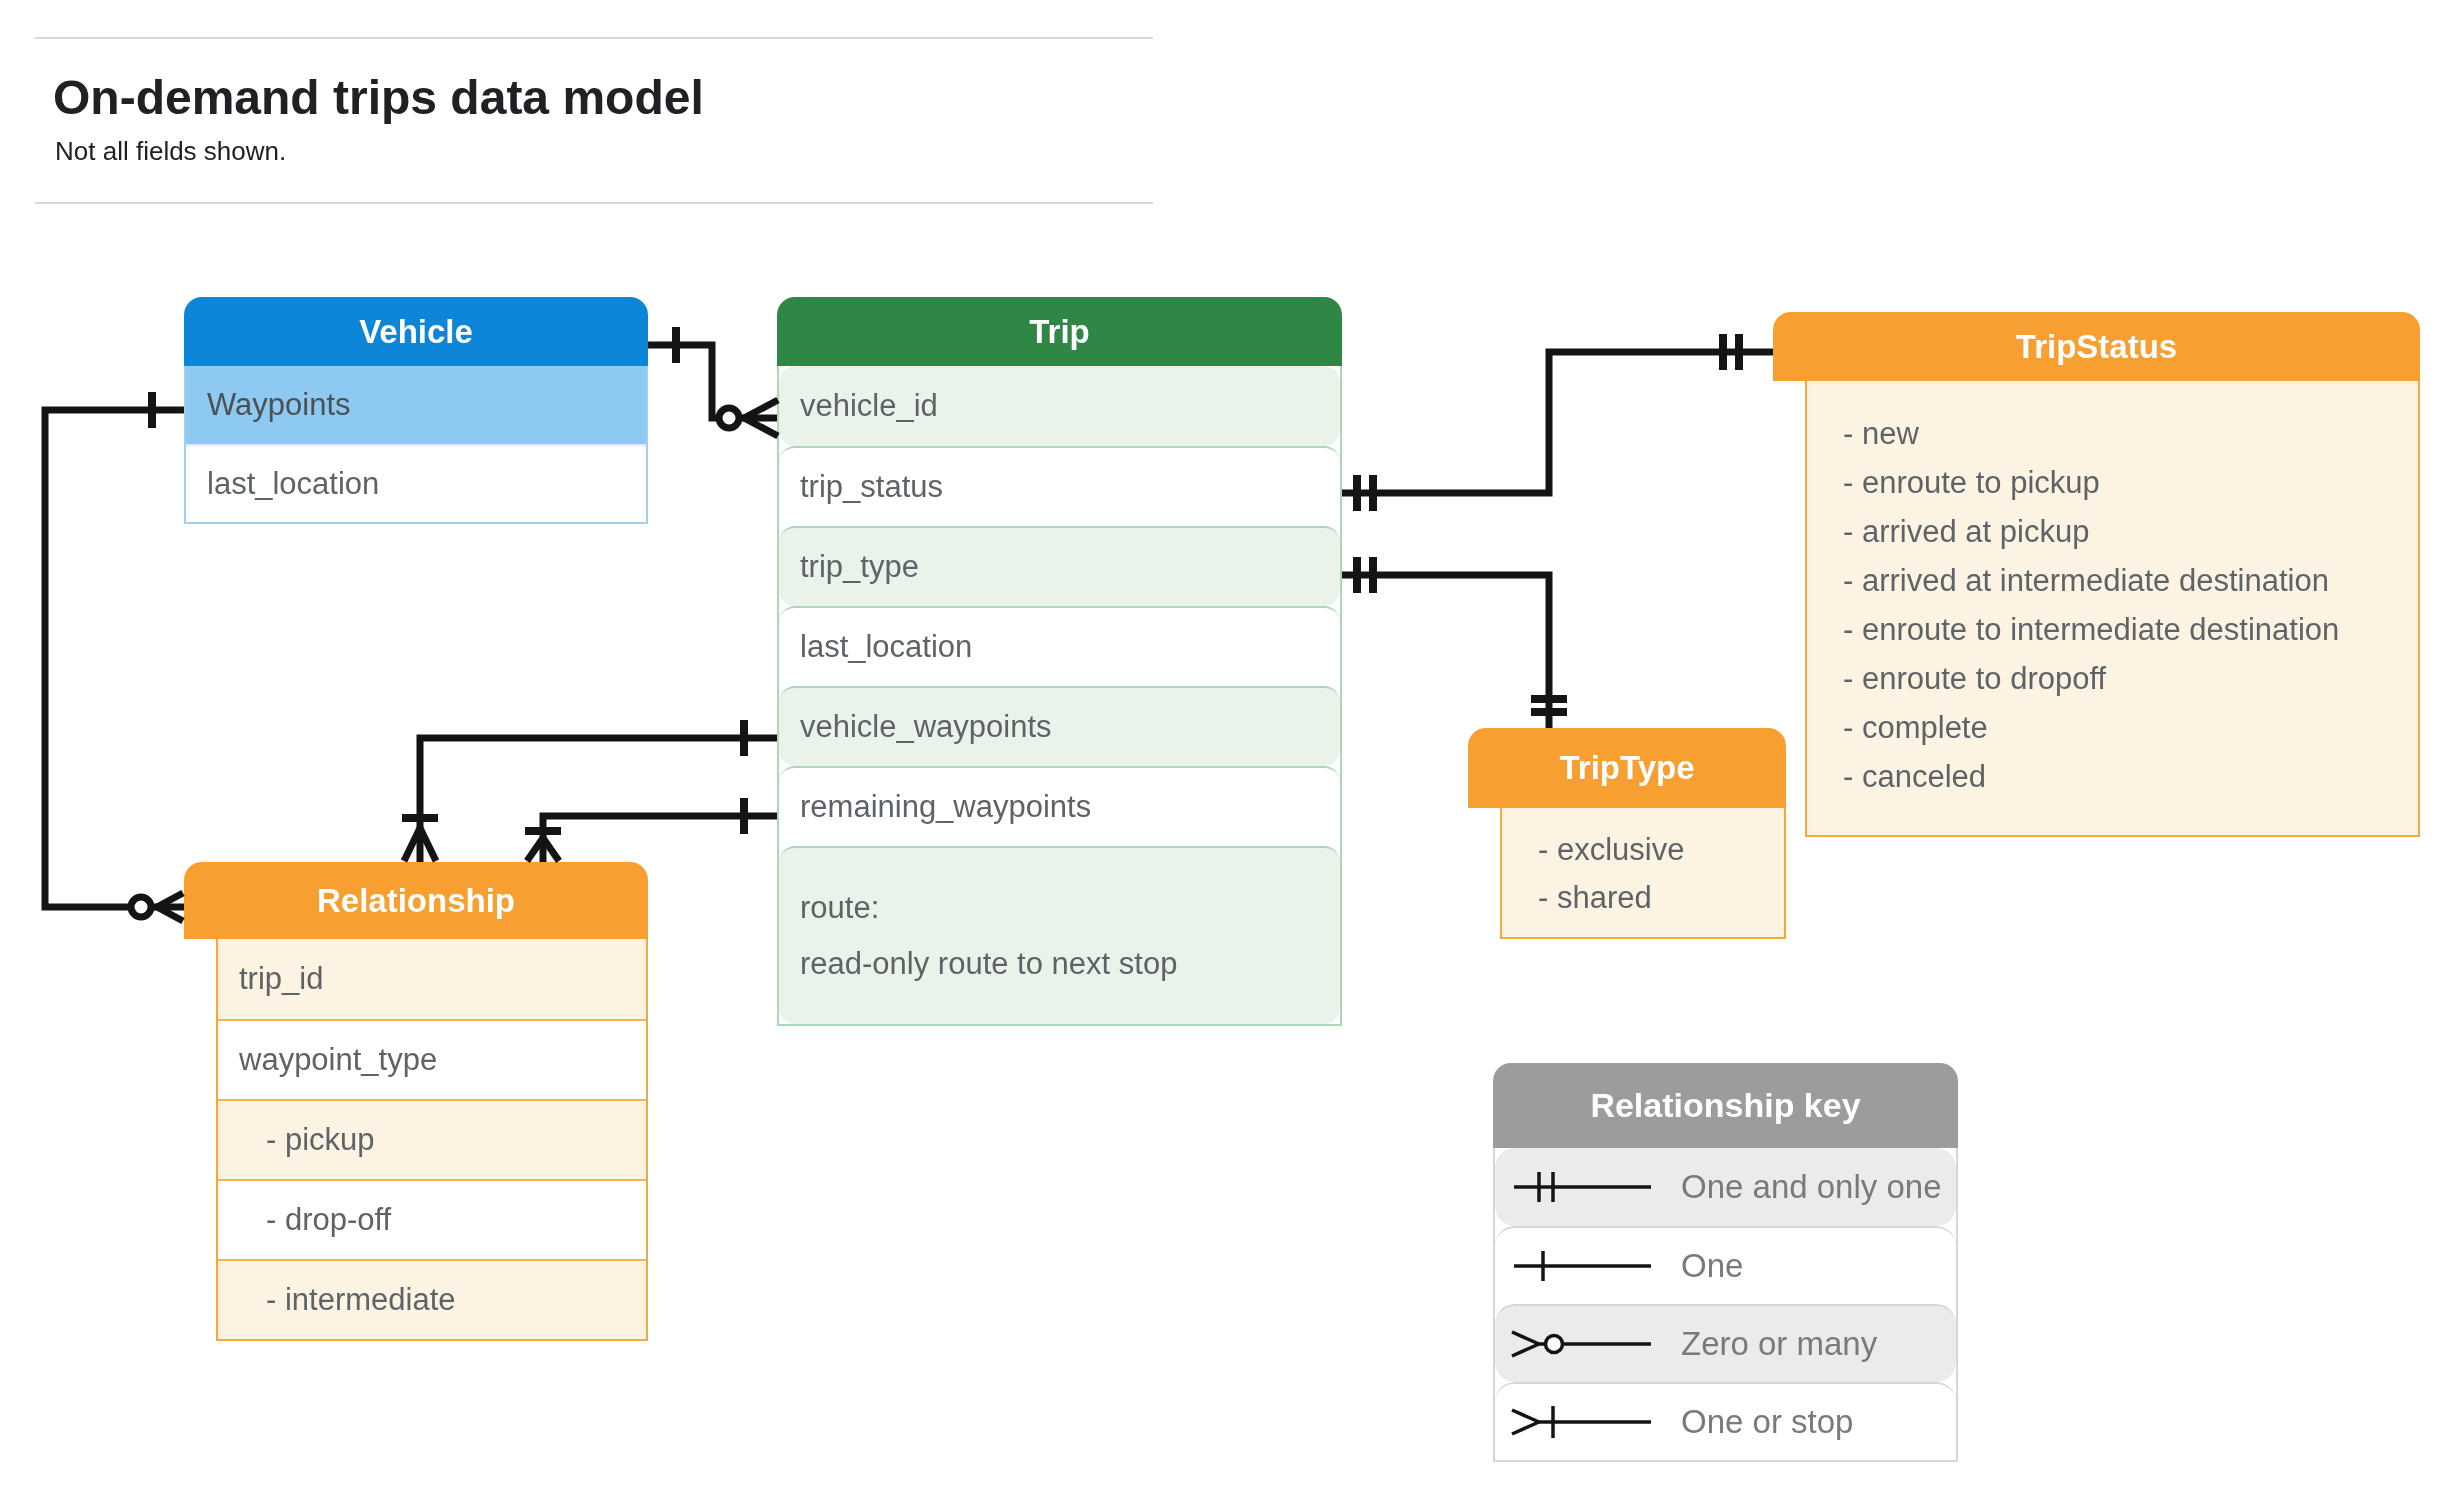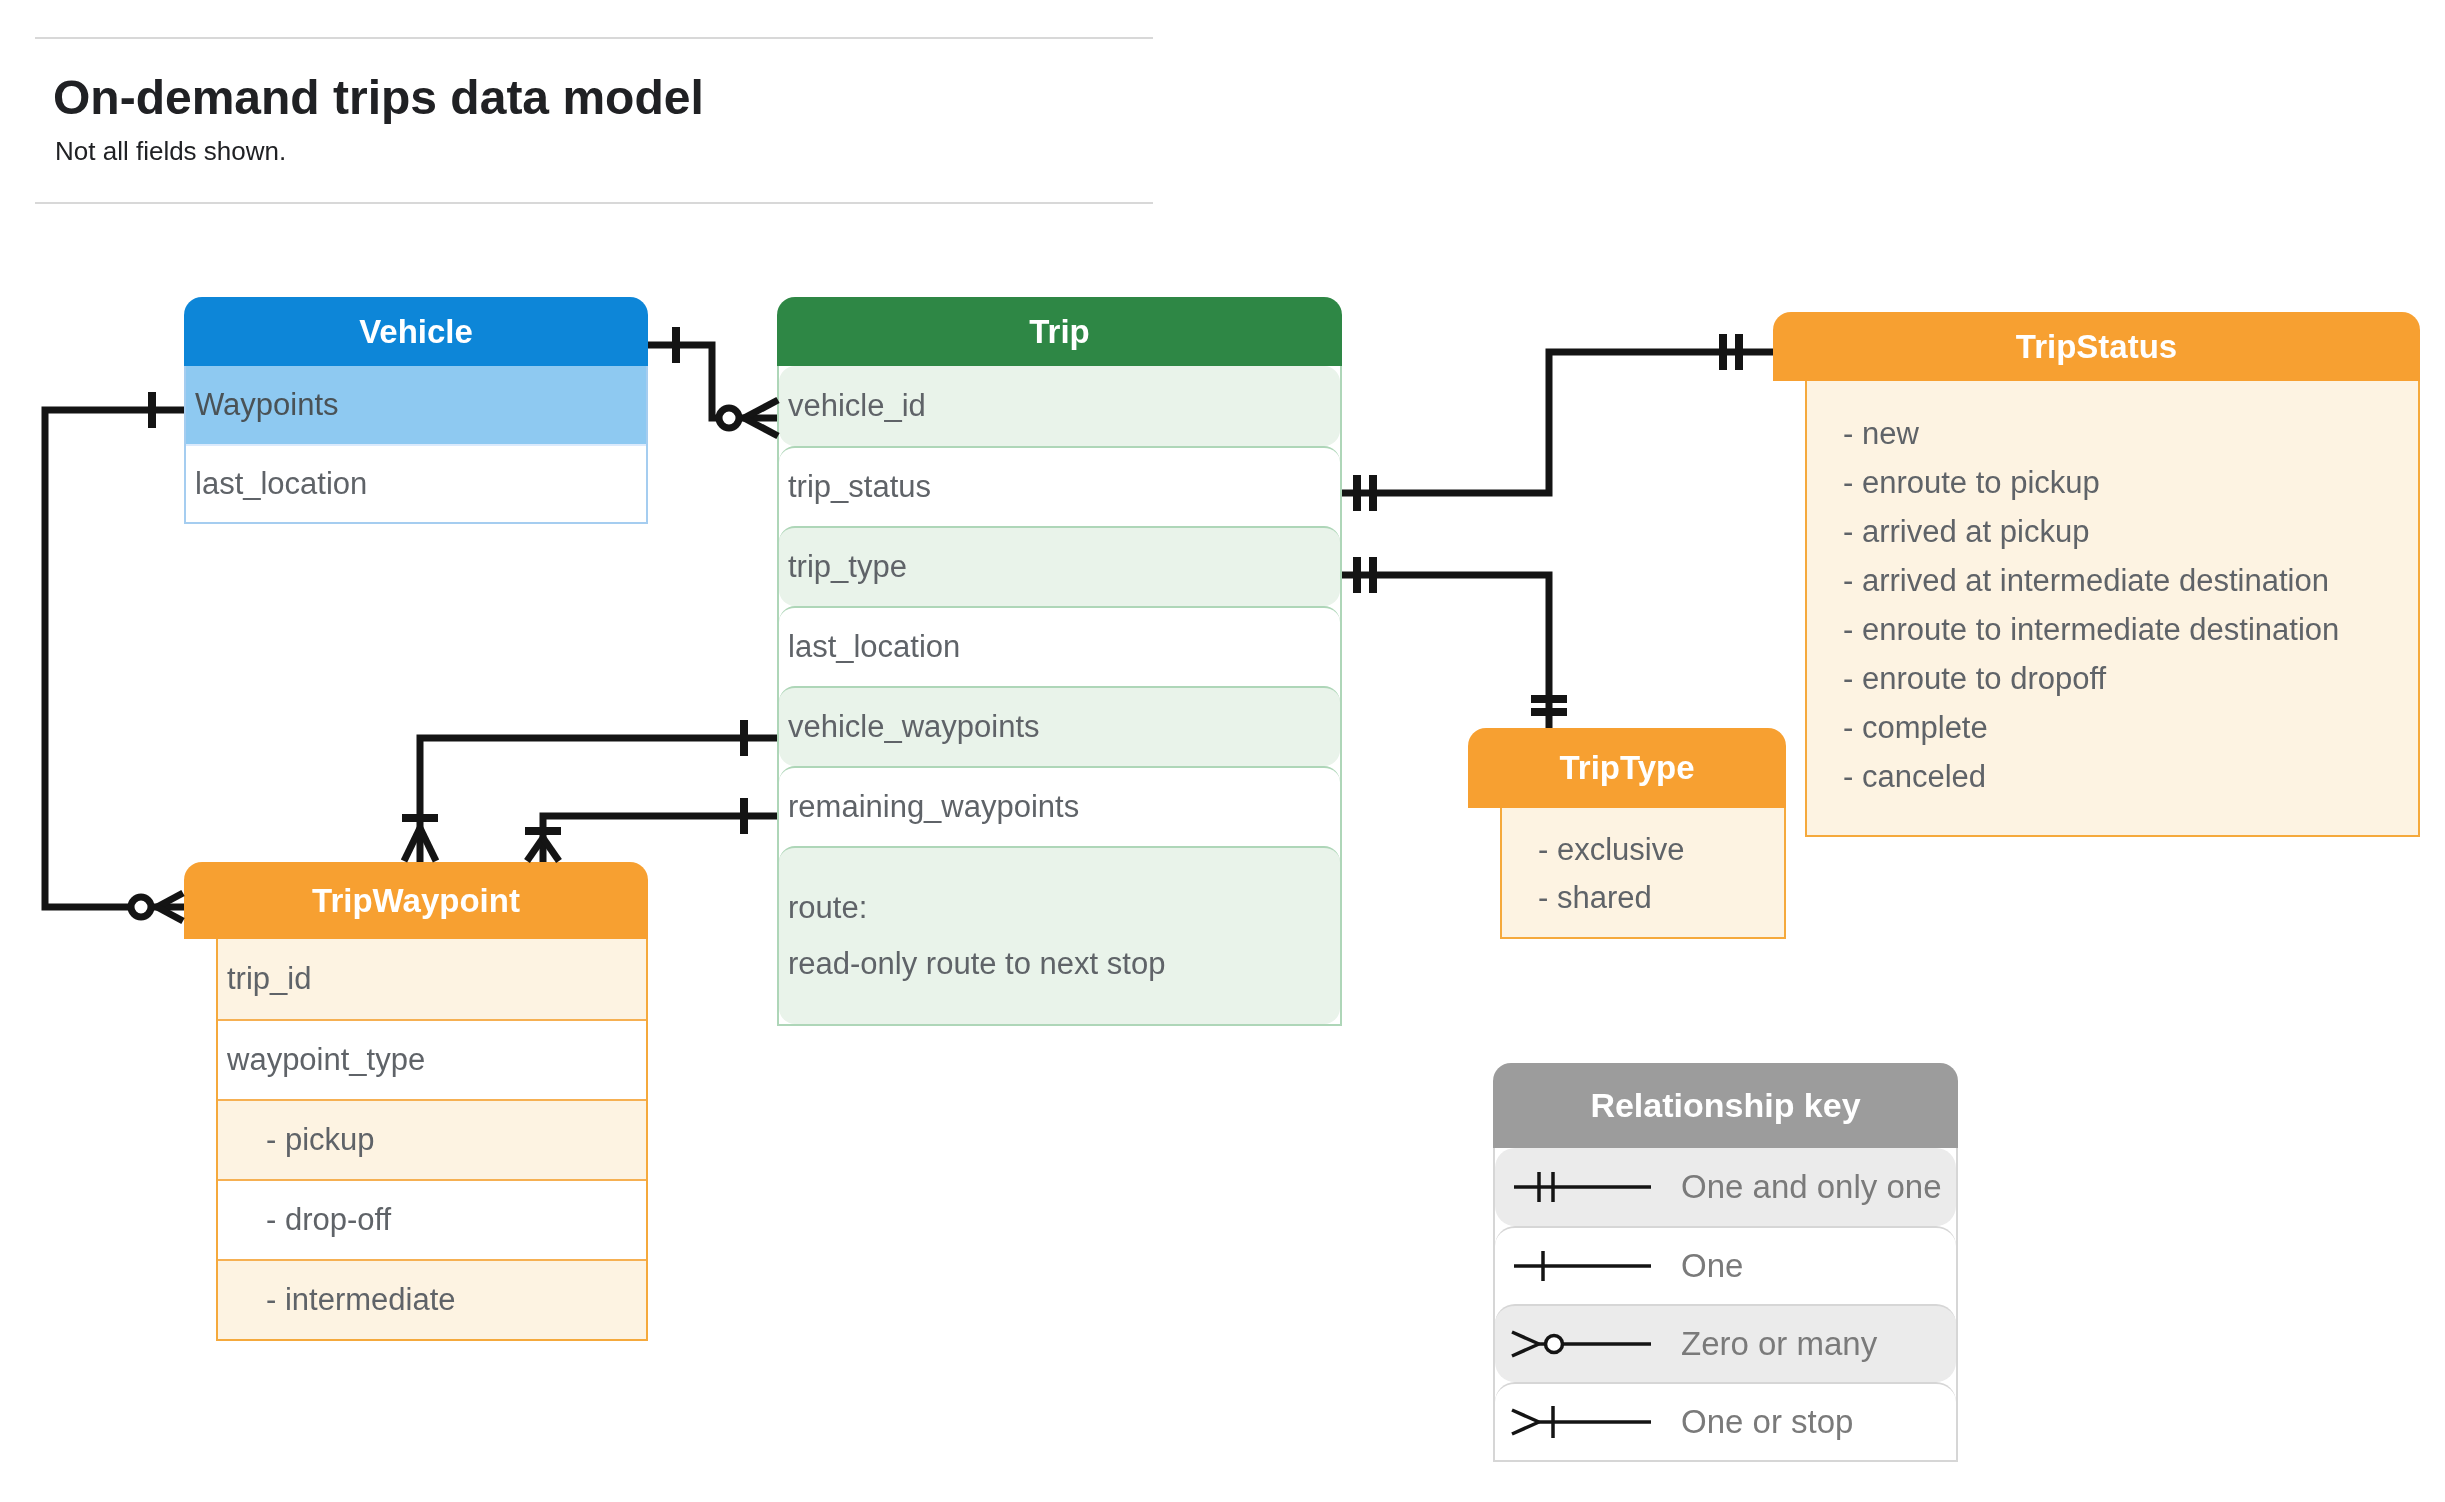--- a/index.html
+++ b/index.html
@@ -12,21 +12,21 @@
   #page-subtitle{position:absolute;left:55px;top:136px;font-size:26px;color:#202124;}
 
   .entity{position:absolute;}
   .ehead{
     height:69px;border-radius:18px 18px 0 0;display:flex;align-items:center;justify-content:center;
     color:#ffffff;font-weight:bold;font-size:33px;box-sizing:border-box;
   }
   .ebody{box-sizing:border-box;}
   .row{
     box-sizing:border-box;height:80px;display:flex;align-items:center;
-    font-size:31px;color:#5f6368;padding-left:9px;background:#ffffff;
+    font-size:31px;color:#5f6368;padding-left:21px;background:#ffffff;
   }
   .row.indent{padding-left:48px;}
 
   
   .vehicle .ehead{background:#0d86d8;}
   .vehicle .ebody{border:2px solid #a5cdf0;border-top:none;}
   .vehicle .row{height:78px;border-top:2px solid #dbeafc;}
   .vehicle .row:first-child{border-top:none;}
   .vehicle .row.hl{background:#8ec9f1;color:#4a5256;}
 
@@ -98,21 +98,21 @@
       <div class="li">- arrived at pickup</div>
       <div class="li">- arrived at intermediate destination</div>
       <div class="li">- enroute to intermediate destination</div>
       <div class="li">- enroute to dropoff</div>
       <div class="li">- complete</div>
       <div class="li">- canceled</div>
     </div>
   </div>
 
   <div class="entity orange" style="left:184px;top:862px;width:464px">
-    <div class="ehead" style="height:77px">TripWaypoint</div>
+    <div class="ehead" style="height:77px">Relationship</div>
     <div class="ebody">
       <div class="row tint">trip_id</div>
       <div class="row">waypoint_type</div>
       <div class="row tint indent">- pickup</div>
       <div class="row indent">- drop-off</div>
       <div class="row tint indent">- intermediate</div>
     </div>
   </div>
 
   <div class="entity orange" style="left:1468px;top:728px;width:318px">

